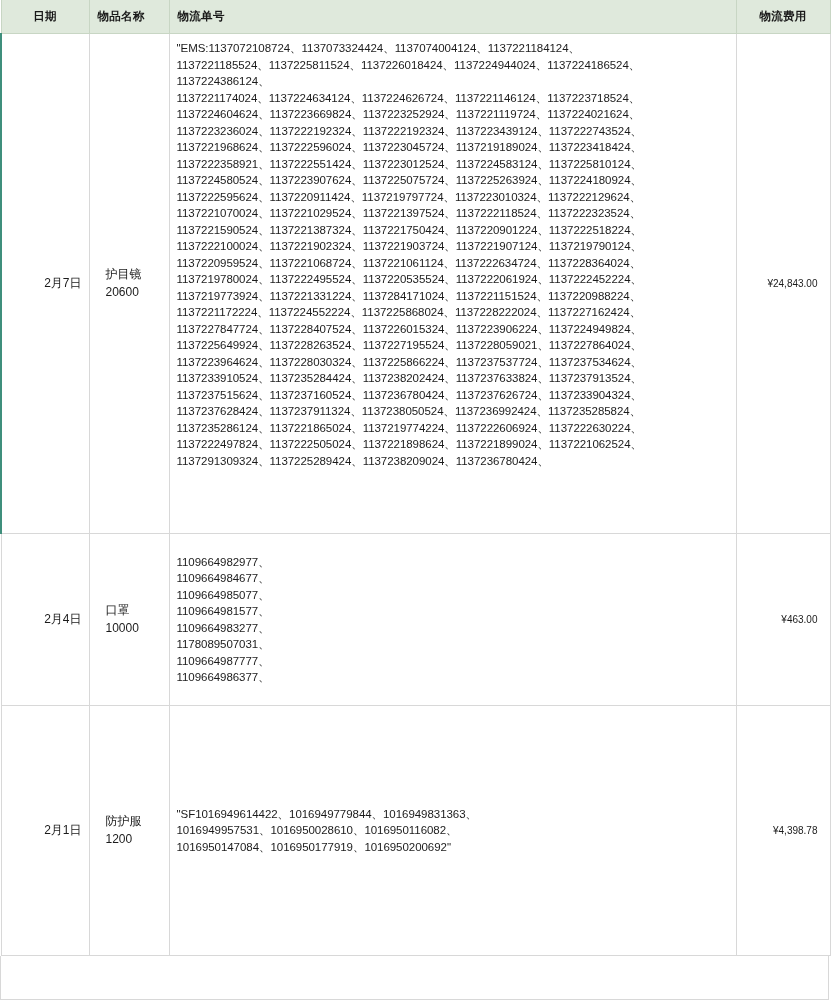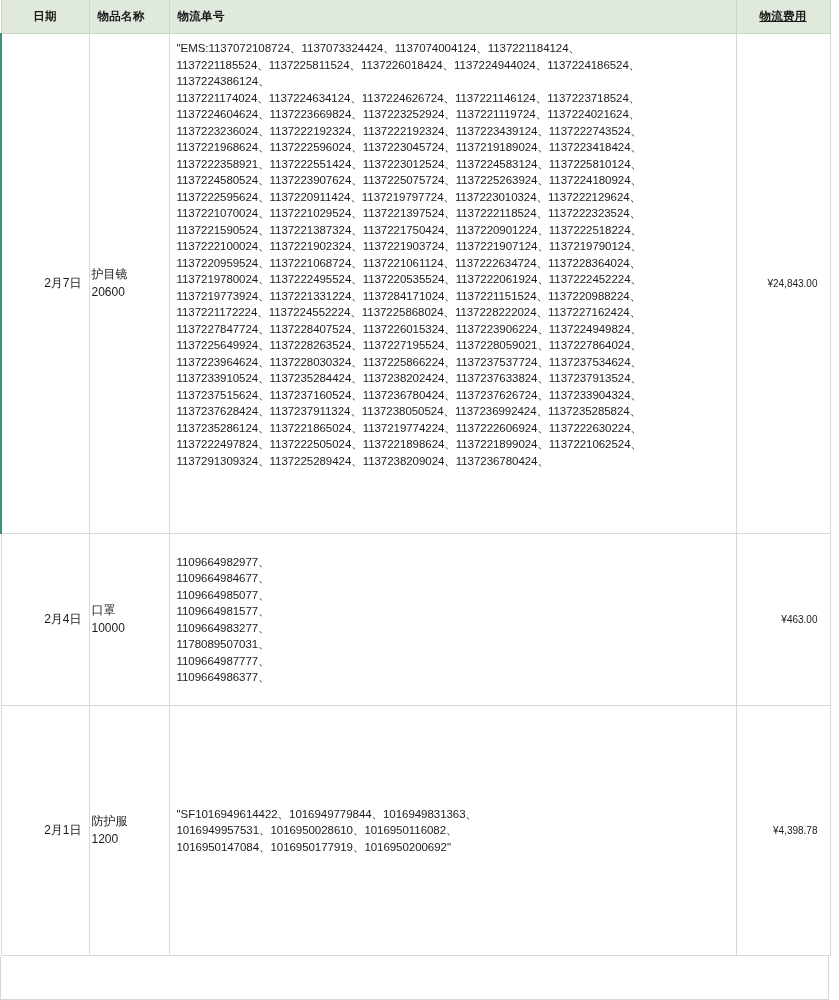--- a/index.html
+++ b/index.html
@@ -42,42 +42,42 @@
     font-size: 11.5px;
     font-weight: bold;
     color: #181818;
     padding: 9px 8px 9px 8px;
     text-align: left;
     vertical-align: middle;
     letter-spacing: .3px;
     white-space: nowrap;
   }
   thead th.th-date { text-align: center; padding-left: 0; padding-right: 0; }
-  thead th.th-fee  { text-align: center; text-decoration: underline; }
+  thead th.th-fee  { text-align: center; }
 
   
   tbody td {
     border: 1px solid #d8d8d8;
     vertical-align: middle;
     font-size: 11.5px;
     color: #1b1b1b;
     padding: 4px 8px;
     background: #ffffff;
   }
 
   td.cell-date {
     text-align: right;
     padding-right: 7px;
     white-space: nowrap;
     font-size: 12px;
     padding-left: 42px;
   }
   td.cell-item {
     text-align: left;
-    padding-left: 2px;
+    padding-left: 16px;
     line-height: 1.45;
     font-size: 12px;
   }
   td.cell-item .item-qty { display: block; }
 
   td.cell-track {
     text-align: left;
     padding: 6px 6px 6px 7px;
     vertical-align: top;
     line-height: 1.435;

